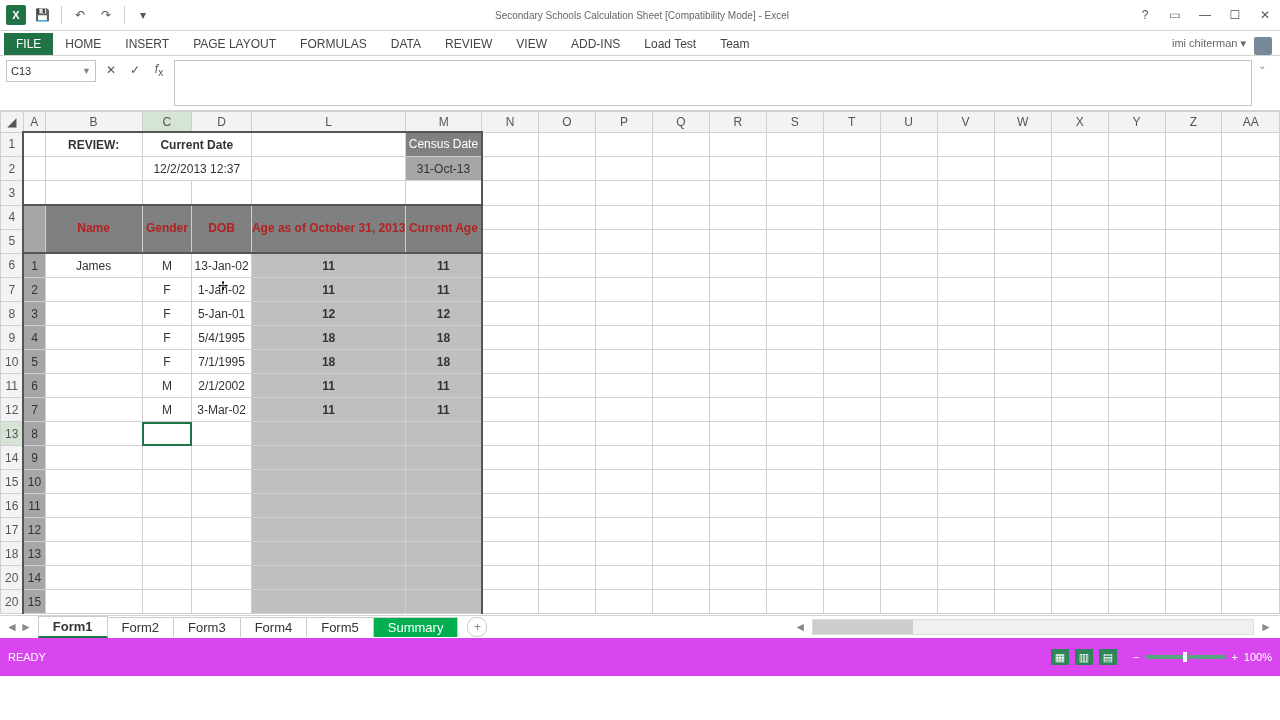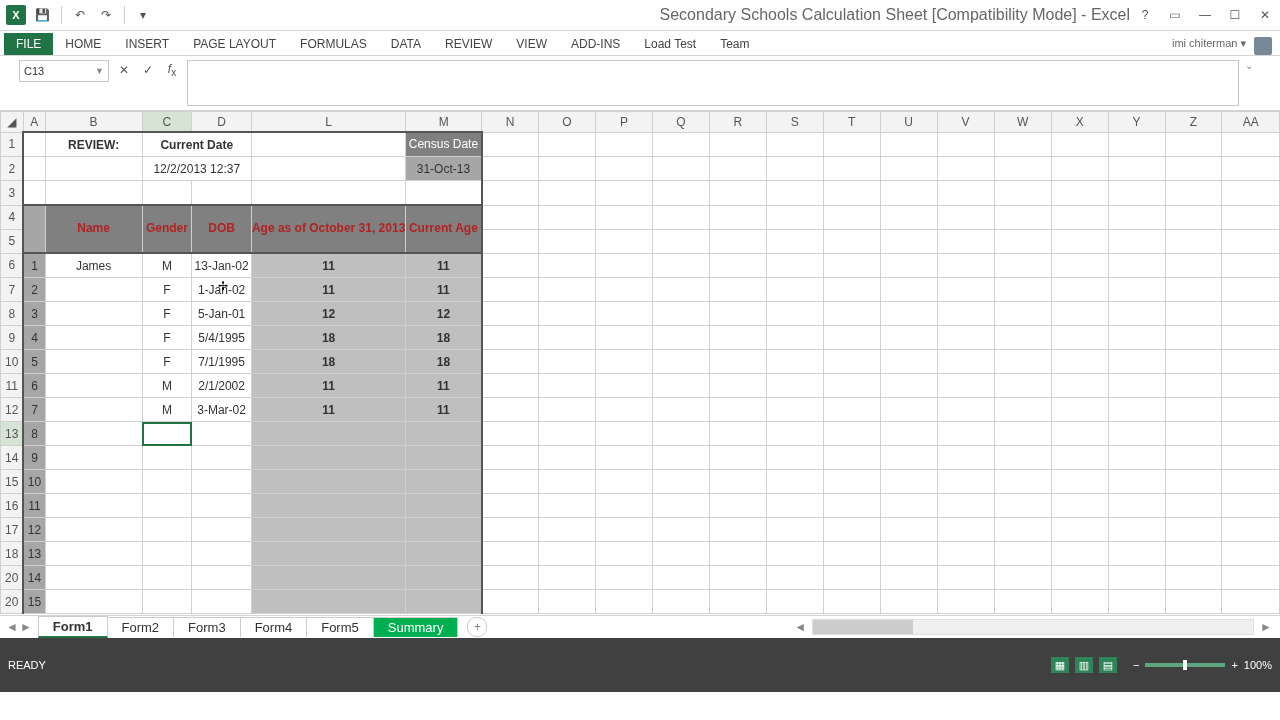--- a/index.html
+++ b/index.html
@@ -1,31 +1,31 @@
 <!DOCTYPE html>
 <html><head>
 <meta charset="utf-8">
 <style>
   html,body{margin:0;padding:0;font-family:"Segoe UI",Arial,sans-serif;font-size:12px;color:#333;background:#fff;overflow:hidden;width:1280px;height:720px}
   .titlebar{height:30px;background:#fff;display:flex;align-items:center;border-bottom:1px solid #d4d4d4}
   .excel-icon{width:20px;height:20px;margin:0 6px;background:#217346;color:#fff;font-weight:bold;font-size:11px;display:flex;align-items:center;justify-content:center;border-radius:2px}
   .qat{display:flex;gap:4px;align-items:center}
   .qat .btn{width:22px;height:22px;display:flex;align-items:center;justify-content:center;color:#555;cursor:pointer}
   .qat .sep{width:1px;height:18px;background:#ccc;margin:0 3px}
-  .title-center{flex:1;text-align:right;font-size:16px;color:#666}
+  .title-center{flex:1;text-align:center;font-size:10px;color:#666}
   .win-controls{display:flex}
   .win-controls div{width:30px;height:28px;display:flex;align-items:center;justify-content:center;color:#555;cursor:pointer}
   .ribbon-tabs{height:24px;background:#fff;display:flex;align-items:flex-end;padding-left:4px;border-bottom:1px solid #d4d4d4}
   .file-tab{background:#217346;color:#fff;padding:4px 12px;font-size:12px;cursor:pointer}
   .rtab{padding:4px 12px;font-size:12px;color:#444;cursor:pointer}
   .ribbon-right{margin-left:auto;display:flex;gap:8px;padding-right:8px}
   .avatar{width:18px;height:18px;background:#789;border-radius:2px}
   .user-name{font-size:11px;color:#666}
   .ribbon-body{height:0}
-  .formula-bar-wrap{display:flex;align-items:flex-start;border-bottom:1px solid #d4d4d4;padding:4px 19px;gap:6px}
+  .formula-bar-wrap{display:flex;align-items:flex-start;border-bottom:1px solid #d4d4d4;padding:4px 6px;gap:6px}
   .name-box{width:80px;height:20px;border:1px solid #c5c5c5;display:flex;align-items:center;justify-content:space-between;padding:0 4px;font-size:11px;background:#fff}
   .name-box .dd{color:#888;font-size:9px}
   .fb-icons{display:flex;align-items:center;gap:6px;padding-top:2px}
   .fb-icons span{width:18px;text-align:center;color:#555;cursor:pointer}
   .formula-input{flex:1;height:44px;border:1px solid #c5c5c5;background:#fff}
   .expand-col{width:16px;display:flex;align-items:flex-start}
   .expand-col span{color:#888;font-size:10px;cursor:pointer}
   .sheet-area{position:relative;height:504px;background:#fff}
   table.grid{border-collapse:collapse;table-layout:fixed}
   table.grid th,table.grid td{border:1px solid #d0d0d0;height:23px;font-size:12px;padding:0;text-align:center;overflow:hidden;white-space:nowrap}
@@ -50,21 +50,21 @@
   .tabs-bar{height:22px;background:#fff;border-top:1px solid #d4d4d4;display:flex;align-items:center}
   .tab-nav{display:flex;gap:2px;padding:0 6px;color:#888}
   .tab-nav span{cursor:pointer;font-size:12px}
   .sheet-tab{padding:2px 14px;border:1px solid #ccc;border-bottom:none;background:#fff;font-size:13px;cursor:pointer;margin-right:-1px}
   .sheet-tab.active{background:#fff;font-weight:bold;border-bottom:2px solid #217346}
   .sheet-tab.summary{background:#00b050;color:#fff}
   .add-sheet{margin-left:10px;width:18px;height:18px;border:1px solid #ccc;border-radius:9px;display:flex;align-items:center;justify-content:center;color:#888;font-size:12px;cursor:pointer}
   .hscroll{flex:1;display:flex;align-items:center;justify-content:flex-end;padding:0 8px;gap:6px}
   .scrollbar-track{flex:1;max-width:440px;height:14px;background:#f0f0f0;border:1px solid #ddd;position:relative}
   .scrollbar-thumb{position:absolute;left:0;top:0;bottom:0;width:100px;background:#cdcdcd}
-  .status-bar{height:22px;background:#404040;color:#fff;display:flex;align-items:center;font-size:11px;padding:16px 8px}
+  .status-bar{height:22px;background:#d946ef;color:#fff;display:flex;align-items:center;font-size:11px;padding:8px 8px}
   .status-left{flex:1}
   .view-btns{display:flex;gap:6px;align-items:center;margin-right:16px}
   .view-btns span{width:18px;height:16px;display:flex;align-items:center;justify-content:center;background:#2e8557;cursor:pointer;font-size:11px}
   .zoom{display:flex;align-items:center;gap:6px}
   .zoom .track{width:80px;height:4px;background:#5aa57d;position:relative}
   .zoom .thumb{position:absolute;left:38px;top:-3px;width:4px;height:10px;background:#fff}
   .thick-border-top{border-top:2px solid #555!important}
   .thick-border-left{border-left:2px solid #555!important}
   .thick-border-right{border-right:2px solid #555!important}
   .thick-border-bottom{border-bottom:2px solid #555!important}

